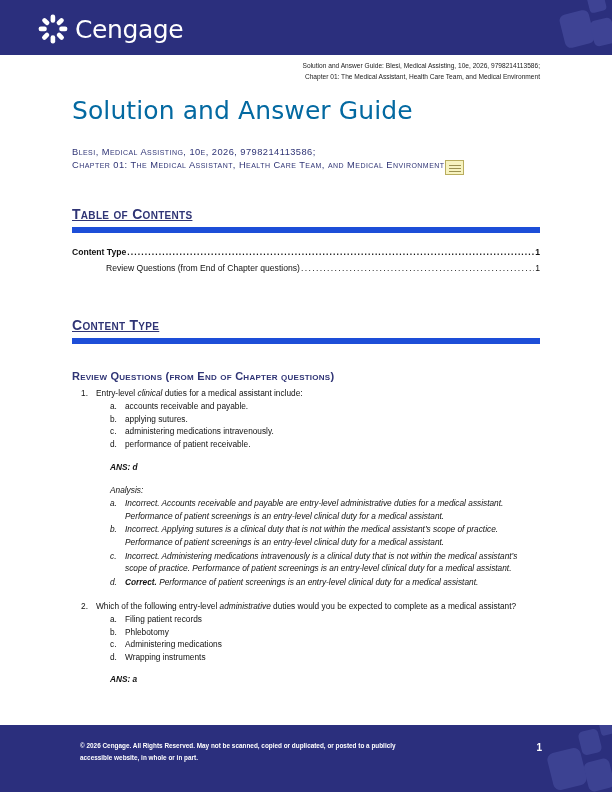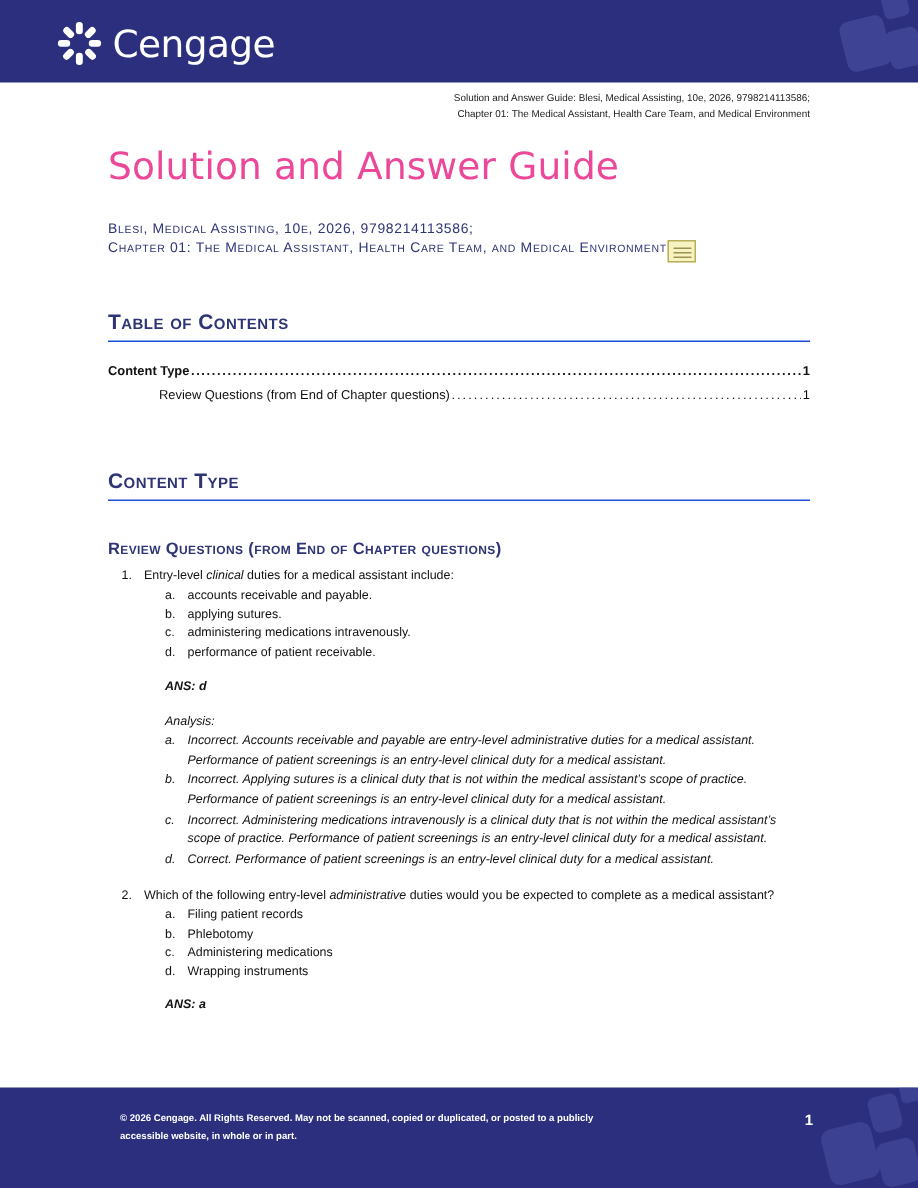--- a/index.html
+++ b/index.html
@@ -84,21 +84,21 @@
   .content {
     position: absolute;
     top: 96px;
     left: 72px;
     width: 468px;
   }
 
   h1.doc-title {
     font-size: 25px;
     font-weight: 400;
-    color: #ec4899;
+    color: #0369a1;
     letter-spacing: 0.1px;
     line-height: 1.18;
     font-family: "DejaVu Sans", sans-serif;
   }
 
   .doc-subtitle {
     margin-top: 20px;
     font-size: 9.3px;
     color: #2f3475;
     font-variant: small-caps;
@@ -128,22 +128,23 @@
     background: #9b9152;
     box-shadow: 0 3px 0 #9b9152, 0 6px 0 #9b9152;
   }
 
   h2.section-head {
     font-size: 14px;
     color: #2f3475;
     font-variant: small-caps;
     font-weight: 700;
     letter-spacing: 0.3px;
-    border-bottom: 1px solid #1d4ed8;
+    border-bottom: 6px solid #1d4ed8;
     padding-bottom: 5px;
+    text-decoration: underline;
   }
 
   .toc-head { margin-top: 33px; }
   .content-type-head { margin-top: 40px; }
 
   
   .toc {
     margin-top: 11px;
   }
 
@@ -244,21 +245,21 @@
     margin-top: 1px;
   }
 
   .analysis-letter {
     width: 15px;
     flex: none;
   }
 
   .analysis-text { flex: 1 1 auto; }
 
-  .bold-inline { font-weight: 400; }
+  .bold-inline { font-weight: 700; }
   .italic-inline { font-style: italic; }
 
   
   .footer-bar {
     position: absolute;
     left: 0;
     bottom: 0;
     width: 612px;
     height: 67px;
     background: #2b2f7d;

